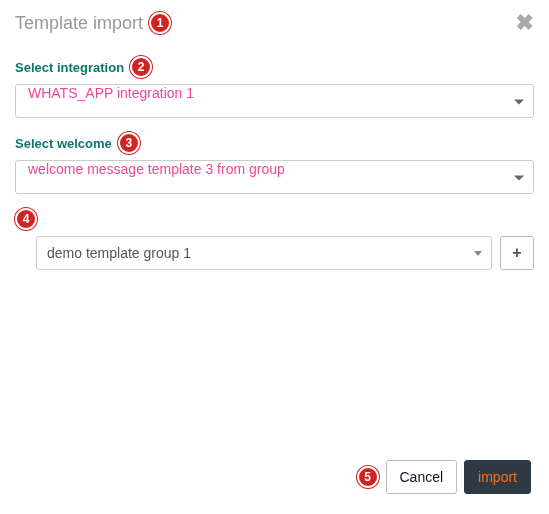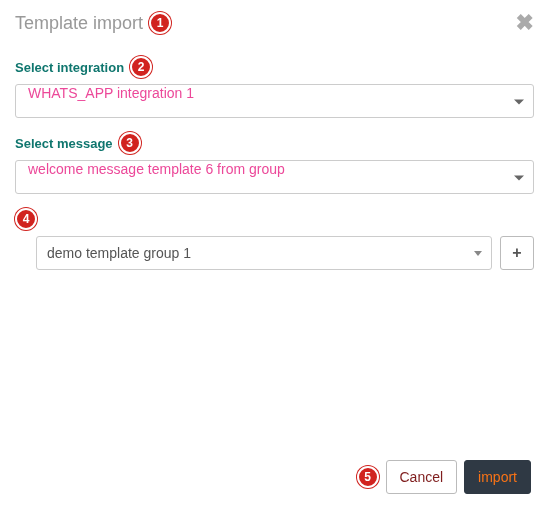--- a/index.html
+++ b/index.html
@@ -161,21 +161,21 @@
       border-radius: 3px;
       font-size: 14px;
       cursor: pointer;
       display: flex;
       align-items: center;
       justify-content: center;
     }
     .btn-cancel {
       background: #fff;
       border: 1px solid #bbb;
-      color: #7f1d1d;
+      color: #0f172a;
     }
     .btn-import {
       background: #2f3944;
       border: 1px solid #2f3944;
       color: #f97316;
       text-align: right;
     }
   </style>
 </head>
 <body>
@@ -193,25 +193,25 @@
     <span class="field-label">Select integration</span>
     <span class="badge">2</span>
   </div>
   <div class="select-wrap">
     <div class="select">WHATS_APP integration 1</div>
   </div>
 </div>
 
 <div class="field-group">
   <div class="label-row">
-    <span class="field-label">Select message</span>
+    <span class="field-label">Select welcome</span>
     <span class="badge">3</span>
   </div>
   <div class="select-wrap">
-    <div class="select">welcome message template 6 from group</div>
+    <div class="select">welcome message template 3 from group</div>
   </div>
 </div>
 
 <div class="field-group">
   <div class="label-row">
     <span class="badge">4</span>
   </div>
   <div class="group-row">
     <div class="group-select-wrap">
       <div class="group-select">demo template group 1</div>

